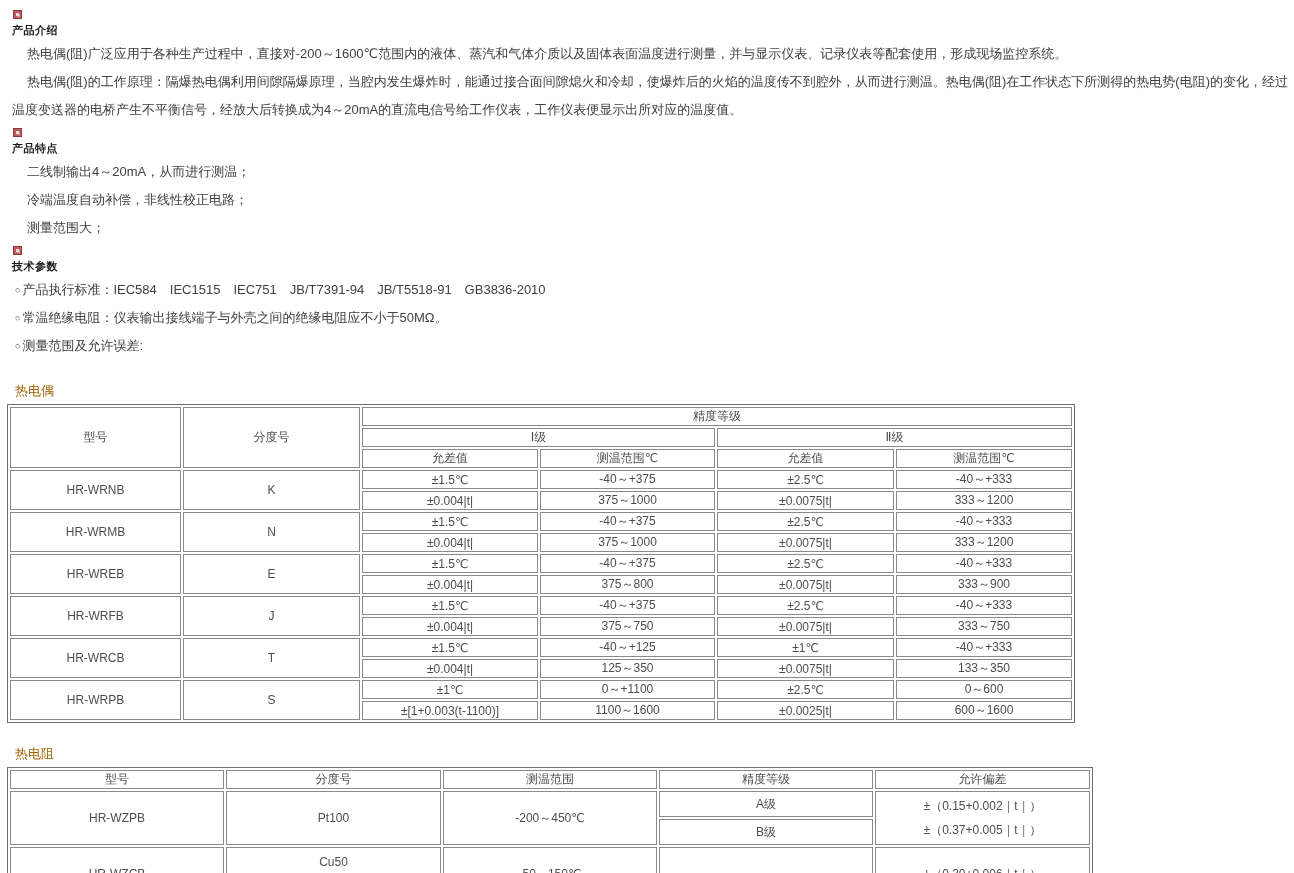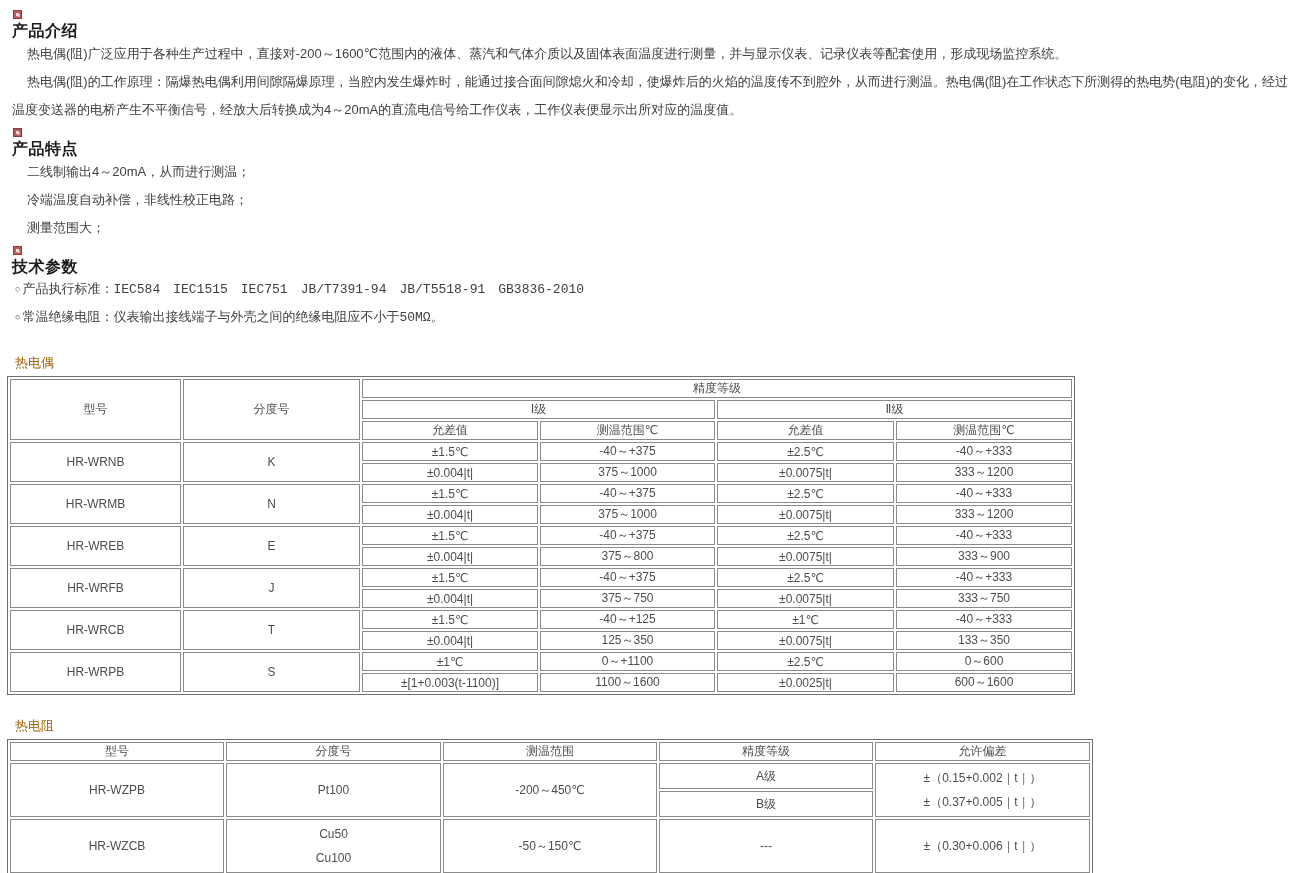--- a/index.html
+++ b/index.html
@@ -15,27 +15,27 @@
     display:block;width:9px;height:9px;margin:4px 0 2px 7px;
     background:#bc5a5c;border:1px solid #8e3b3c;box-sizing:border-box;
     position:relative;
   }
   .bimg::after{
     content:"";position:absolute;left:2px;top:2px;width:3px;height:3px;
     background:#f0d8d8;box-shadow:1px 1px 0 #d89c9c;
   }
 
   .h{
-    margin:2px 0 0 6px;font-size:16px;font-weight:bold;color:#1c1c1c;
+    margin:2px 0 0 6px;font-size:11px;font-weight:bold;color:#1c1c1c;
     line-height:19px;letter-spacing:0.5px;
   }
   .para{margin:0 0 0 6px;line-height:28px;}
   .indent{text-indent:15px;}
   .feat{padding-left:15px;}
-  .bullet{padding-left:3px;font-family:Liberation Mono, monospace;}
+  .bullet{padding-left:3px;}
   .circ{font-size:9px;vertical-align:1px;margin-right:2px;color:#4a4a4a;}
 
   .tbl-label{line-height:26px;padding-left:9px;margin-top:18px;color:#a16207;}
 
   table{
     border-collapse:separate;border-spacing:2px;
     background:#ffffff;border:1px solid #6f6f6f;
     margin-left:1px;table-layout:fixed;
   }
   td{
@@ -62,20 +62,21 @@
   <span class="bimg"></span>
   <div class="h">产品特点</div>
   <div class="para feat">二线制输出4～20mA，从而进行测温；</div>
   <div class="para feat">冷端温度自动补偿，非线性校正电路；</div>
   <div class="para feat">测量范围大；</div>
 
   <span class="bimg"></span>
   <div class="h">技术参数</div>
   <div class="para bullet"><span class="circ">○</span><span>产品执行标准：IEC584　IEC1515　IEC751　JB/T7391-94　JB/T5518-91　GB3836-2010</span></div>
   <div class="para bullet"><span class="circ">○</span><span>常温绝缘电阻：仪表输出接线端子与外壳之间的绝缘电阻应不小于50MΩ。</span></div>
+  <div class="para bullet"><span class="circ">○</span><span>测量范围及允许误差:</span></div>
 
   <div class="tbl-label">热电偶</div>
 
   <table class="t1">
     <colgroup>
       <col style="width:171px">
         <col style="width:177px">
         <col style="width:176px">
       <col style="width:175px">
         <col style="width:177px">

